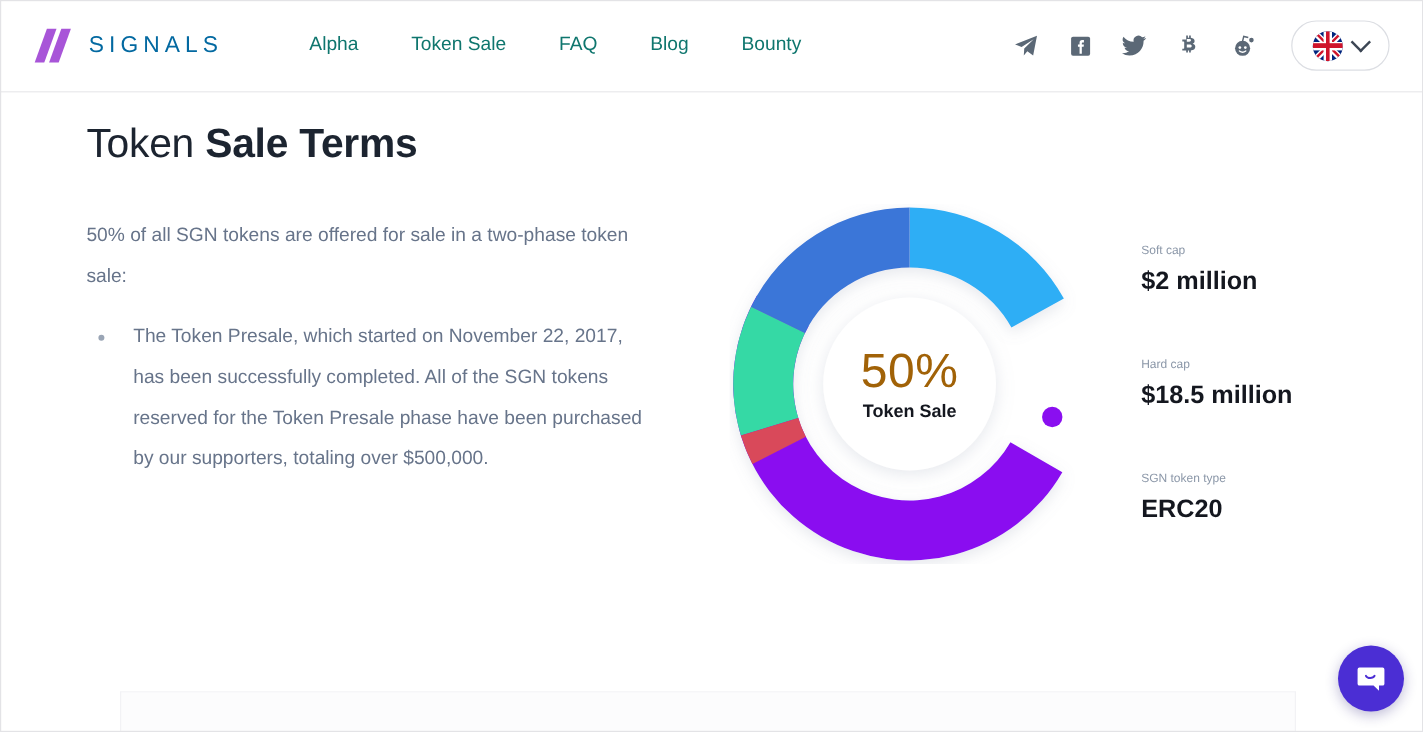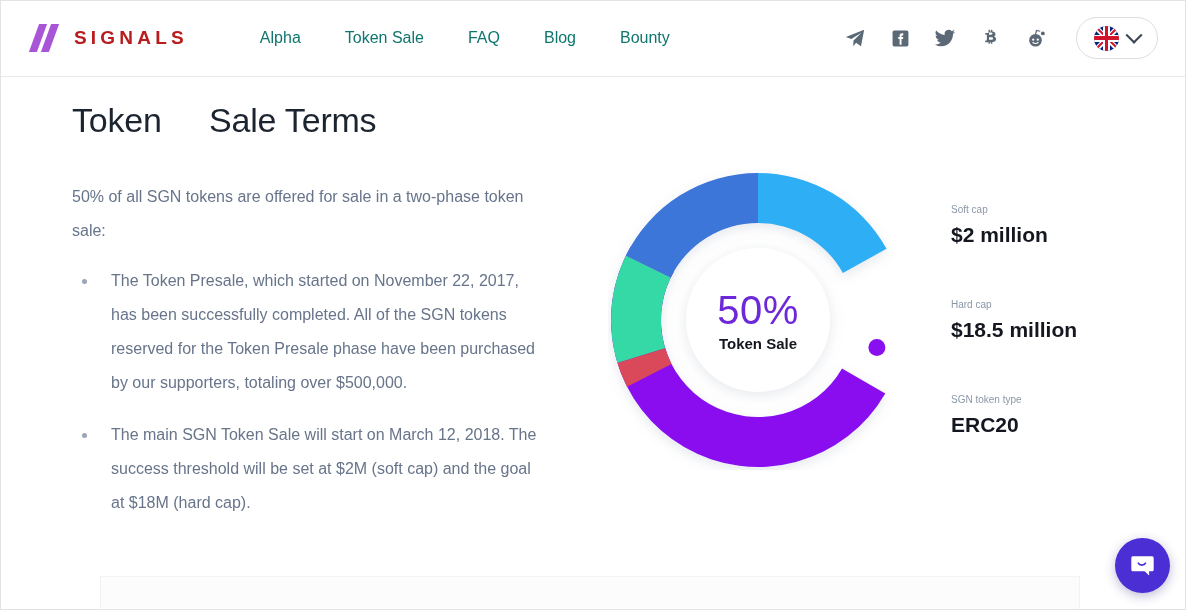--- a/index.html
+++ b/index.html
@@ -49,23 +49,23 @@
     width: 8px;
     height: 28px;
     background: #a855d8;
     transform: skewX(-20deg);
     display: block;
   }
   .brand-mark i.s1 { left: 3px; }
   .brand-mark i.s2 { left: 15px; }
   .brand-name {
     font-size: 19px;
-    font-weight: 700;
+    font-weight: 400;
     letter-spacing: 4.2px;
-    color: #b91c1c;
+    color: #0369a1;
   }
 
   .nav-links {
     display: flex;
     align-items: center;
     margin-left: 72px;
     gap: 44px;
   }
   .nav-link {
     font-size: 16px;
@@ -160,21 +160,21 @@
   .page-title {
     position: absolute;
     left: 72px;
     top: 101px;
     font-size: 34px;
     color: #1c2430;
     font-weight: 300;
     letter-spacing: -0.2px;
     white-space: nowrap;
   }
-  .page-title b { font-weight: 400; margin-left: 38px; }
+  .page-title b { font-weight: 700; }
 
   
   .copy {
     position: absolute;
     left: 72px;
     top: 180px;
     width: 470px;
     color: #67748a;
     font-size: 16px;
     line-height: 34px;
@@ -211,21 +211,21 @@
     left: 50%;
     top: 50%;
     transform: translate(-50%, -50%);
     width: 150px;
     text-align: center;
     pointer-events: none;
   }
   .chart-pct {
     font-size: 40px;
     font-weight: 300;
-    color: #6d28d9;
+    color: #a16207;
     line-height: 1.05;
     letter-spacing: 0.5px;
   }
   .chart-label {
     font-size: 15px;
     font-weight: 700;
     color: #14171f;
     margin-top: 4px;
   }
 
@@ -366,21 +366,20 @@
   </div>
 
   <h1 class="page-title">
     <span>Token </span><b>Sale Terms</b>
   </h1>
 
   <div class="copy">
     <p class="lead">50% of all SGN tokens are offered for sale in a two-phase token sale:</p>
     <ul class="bullets">
       <li>The Token Presale, which started on November 22, 2017, has been successfully completed. All of the SGN tokens reserved for the Token Presale phase have been purchased by our supporters, totaling over $500,000.</li>
-      <li>The main SGN Token Sale will start on March 12, 2018. The success threshold will be set at $2M (soft cap) and the goal at $18M (hard cap).</li>
     </ul>
   </div>
 
   <div class="chart-wrap">
     <svg class="chart-svg" width="300" height="300" viewBox="0 0 300 300">
       <defs>
         <filter id="softshadow" x="-30%" y="-30%" width="160%" height="160%">
           <feDropShadow dx="0" dy="4" stdDeviation="6" flood-color="#8d96aa" flood-opacity="0.22"></feDropShadow>
         </filter>
         <filter id="innershadow" x="-40%" y="-40%" width="180%" height="180%">

